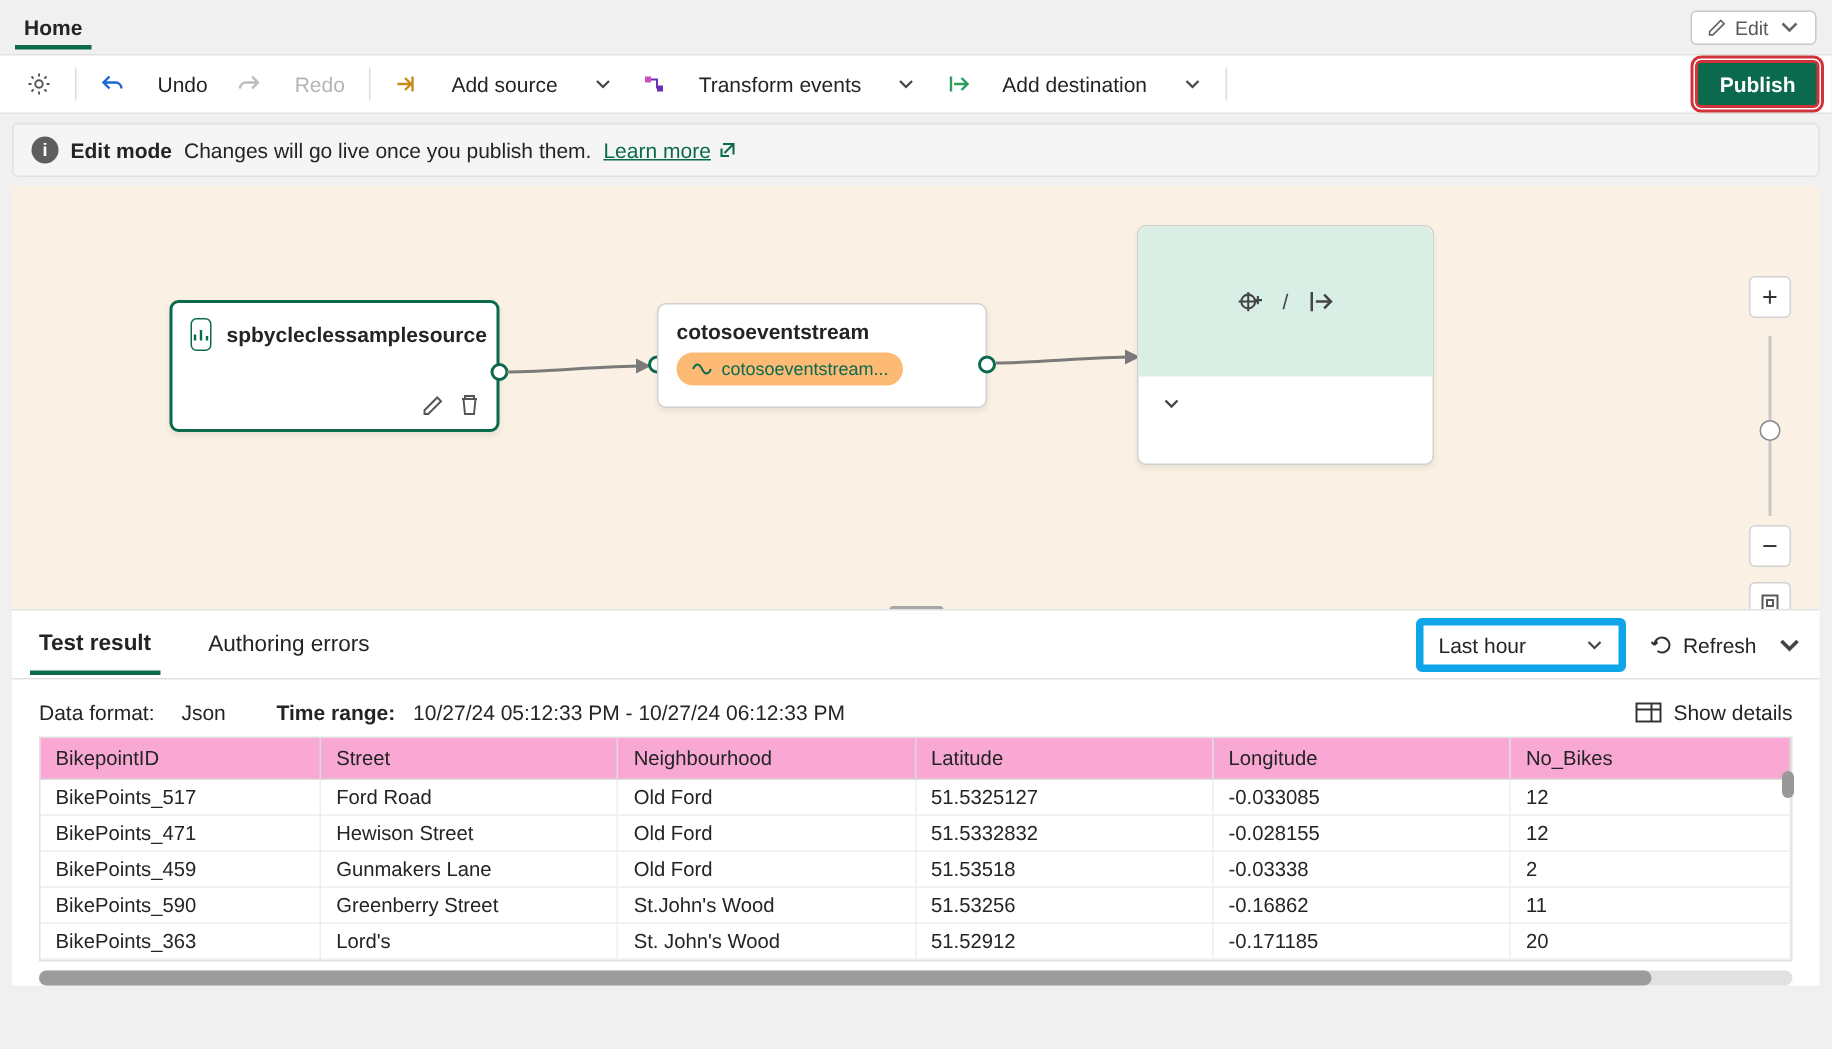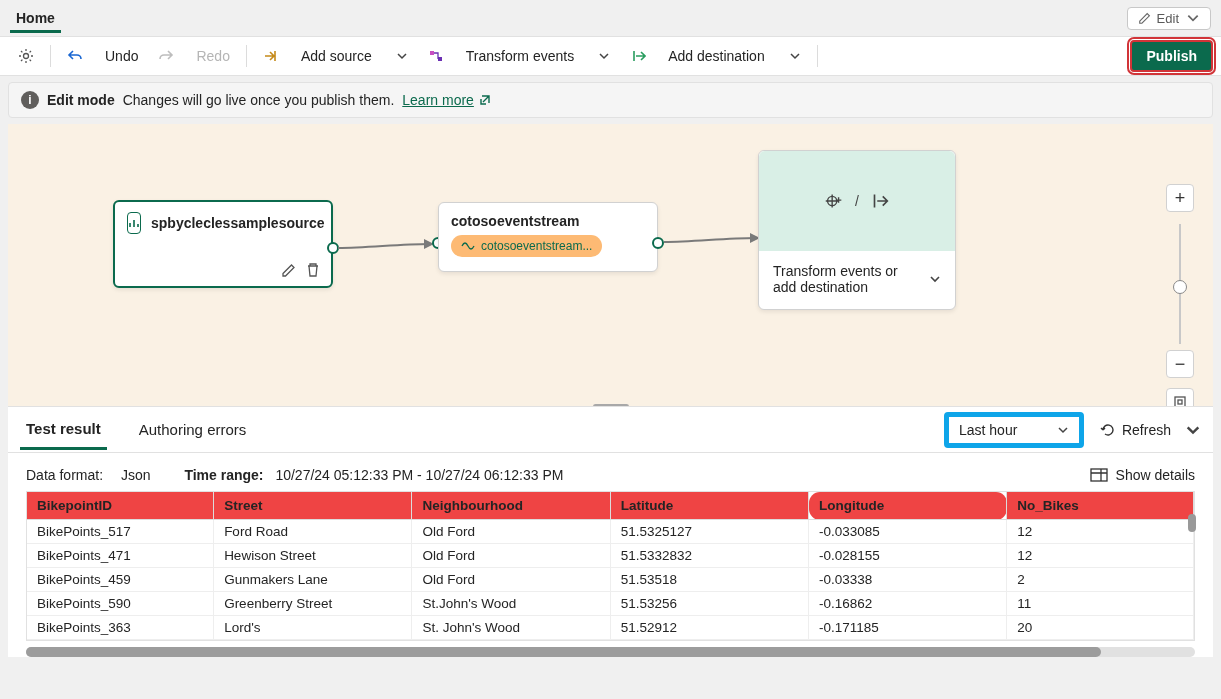--- a/index.html
+++ b/index.html
@@ -204,26 +204,26 @@
     padding: 14px 18px 8px; font-size: 14px;
   }
   .meta-row .lbl { color: #242424; }
   .meta-row .accent { font-weight: 600; margin-left: 30px; }
   .show-details { display: flex; align-items: center; gap: 8px; cursor: pointer; }
 
   
   .tbl-wrap { margin: 0 18px 6px; border: 1px solid #e1e1e1; }
   table { border-collapse: collapse; width: 100%; font-size: 13.5px; }
   thead th {
-    background: #ef4444; font-weight: 700; text-align: left;
+    background: #f9a8d4; font-weight: 400; text-align: left;
     padding: 6px 10px; border-right: 1px solid #dcdcdc; border-bottom: 1px solid #dcdcdc;
   }
   tbody td { padding: 4px 10px; border-right: 1px solid #eee; border-bottom: 1px solid #eee; }
   .col-bp { width: 16%; } .col-st { width: 17%; } .col-nh { width: 17%; }
-  .col-la { width: 17%; } .col-lo { width: 17%; border-radius: 11px; } .col-nb { width: 16%; }
+  .col-la { width: 17%; } .col-lo { width: 17%; } .col-nb { width: 16%; }
 
   .hscroll {
     margin: 2px 18px 0; height: 10px; background: #e1e1e1; border-radius: 5px;
     position: relative;
   }
   .hscroll .thumb {
     position: absolute; left: 0; top: 0; width: 92%; height: 10px;
     background: #9c9c9c; border-radius: 5px;
   }
 </style>
@@ -359,21 +359,20 @@
       <svg viewBox="0 0 24 24">
           <circle cx="10" cy="12" r="5" fill="none" stroke="#444" stroke-width="1.5"></circle>
           <path d="M10 5v14M3 12h14M17 8v6M14 11h6" stroke="#444" stroke-width="1.5"></path>
         </svg>
       <span style="color:#444">/</span>
       <svg viewBox="0 0 24 24">
           <path d="M6 5v14M9 12h10M15 7l5 5-5 5" fill="none" stroke="#444" stroke-width="1.8"></path>
         </svg>
     </div>
     <div class="node-dest-bottom">
-      <span style="max-width:140px">Transform events or add destination</span>
       <svg class="chev" viewBox="0 0 12 12" width="14" height="14">
           <path d="M2 4l4 4 4-4" fill="none" stroke="#444" stroke-width="1.6"></path>
         </svg>
     </div>
   </div>
 
   <div class="zoom-ctrl">
     <div class="zoom-btn">+</div>
     <div class="zoom-track">
       <div class="zoom-thumb"></div>

